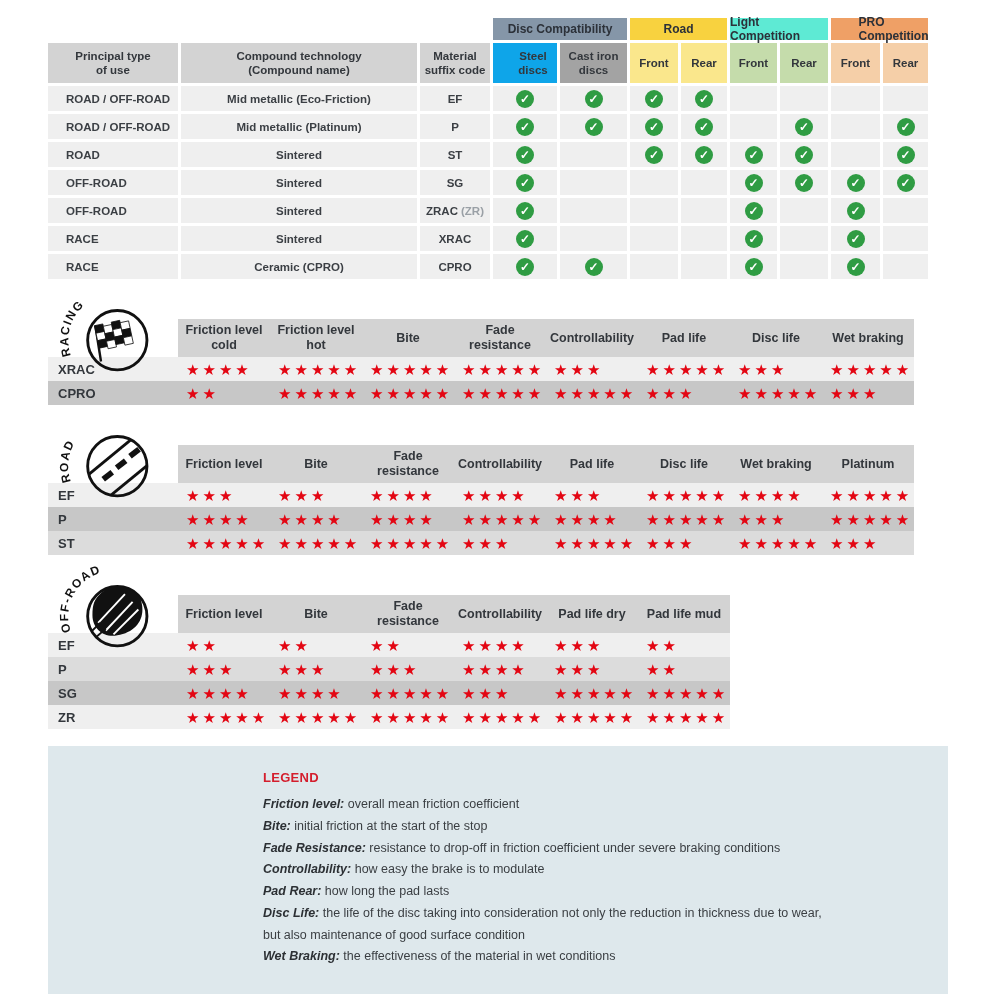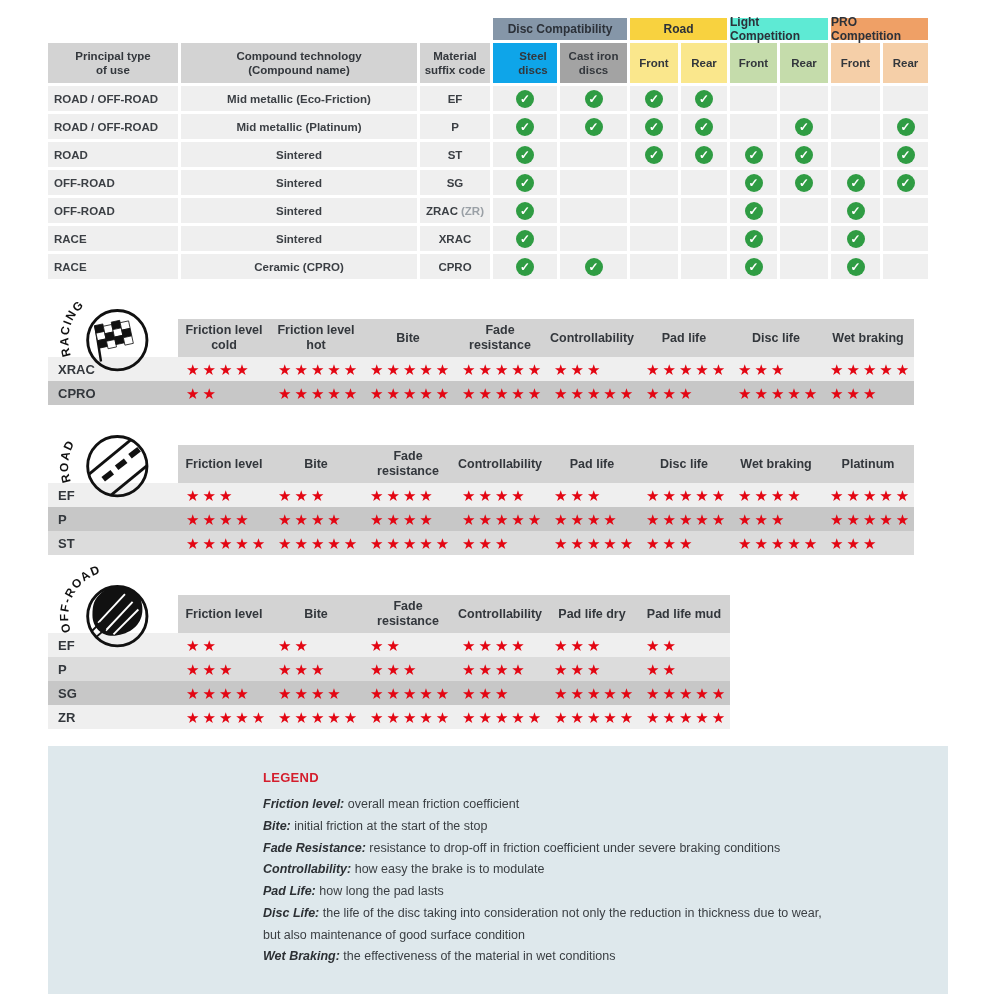--- a/index.html
+++ b/index.html
@@ -7,21 +7,21 @@
   body { font-family:"Liberation Sans", sans-serif; color:#3a3e42; }
   .page { width:1000px; height:1000px; padding:18px 50px 0 48px; position:relative; background:#fff; }
 
   
   #compat-grid { display:grid; grid-template-columns:130px 236px 70px 64px 67px 48px 46px 47px 48px 49px 45px; gap:3px; }
   .band-spacer { grid-column:span 3; height:22px; }
   .band { grid-column:span 2; height:22px; display:flex; align-items:center; justify-content:center;
           font-size:12px; font-weight:bold; color:#2c3139; }
   .hcell { height:40px; background:#d3d3d3; display:flex; align-items:center; justify-content:center;
            text-align:center; font-size:11.5px; font-weight:bold; color:#33373c; white-space:pre-line; line-height:1.25; }
-  .ucell { height:25px; background:#efefef; display:flex; align-items:center; padding-left:6px;
+  .ucell { height:25px; background:#efefef; display:flex; align-items:center; padding-left:18px;
            font-size:11.5px; font-weight:600; color:#3b3f44; }
   .ccell { height:25px; background:#efefef; display:flex; align-items:center; justify-content:center;
            font-size:11.5px; font-weight:600; color:#3b3f44; }
   .code-note { color:#9aa0a6; margin-left:3px; font-weight:600; }
   .chk { width:18px; height:18px; border-radius:50%; background:#2f9c43; color:#fff; font-size:12px;
          font-weight:bold; display:flex; align-items:center; justify-content:center; line-height:1; }
 
   
   .rsection { position:relative; padding-top:28px; margin-top:12px; }
   .ricon { position:absolute; left:10px; top:-4px; width:110px; height:92px; }
@@ -43,21 +43,21 @@
 </style>
 </head>
 <body>
 
 <div class="page">
   <div id="compat-grid">
       <div class="band-spacer"></div>
       <div class="band" style="background: rgb(133, 150, 168);">Disc Compatibility</div>
       <div class="band" style="background: rgb(248, 210, 63);">Road</div>
       <div class="band" style="background: #5eead4;">Light Competition</div>
-      <div class="band" style="background: rgb(239, 160, 102);">PRO Competition</div>
+      <div class="band" style="background: rgb(239, 160, 102); padding-left: 28px;">PRO Competition</div>
       <div class="hcell">Principal type
 of use</div>
       <div class="hcell">Compound technology
 (Compound name)</div>
       <div class="hcell">Material
 suffix code</div>
       <div class="hcell" style="background: #0ea5e9; padding-left: 16px;">Steel
 discs</div>
       <div class="hcell" style="background: #a3a3a3;">Cast iron
 discs</div>
@@ -376,19 +376,19 @@
         </div>
       </div>
     </div>
   <div class="legend">
     <div class="legend-title">LEGEND</div>
     <div id="legend-lines">
         <div class="legend-line"><b>Friction level:</b> overall mean friction coefficient</div>
         <div class="legend-line"><b>Bite:</b> initial friction at the start of the stop</div>
         <div class="legend-line"><b>Fade Resistance:</b> resistance to drop-off in friction coefficient under severe braking conditions</div>
         <div class="legend-line"><b>Controllability:</b> how easy the brake is to modulate</div>
-        <div class="legend-line"><b>Pad Life:</b> how long the pad lasts</div>
+        <div class="legend-line"><b>Pad Rear:</b> how long the pad lasts</div>
         <div class="legend-line"><b>Disc Life:</b> the life of the disc taking into consideration not only the reduction in thickness due to wear,</div>
         <div class="legend-line">but also maintenance of good surface condition</div>
         <div class="legend-line"><b>Wet Braking:</b> the effectiveness of the material in wet conditions</div>
       </div>
   </div>
 </div>
 
 </body></html>

